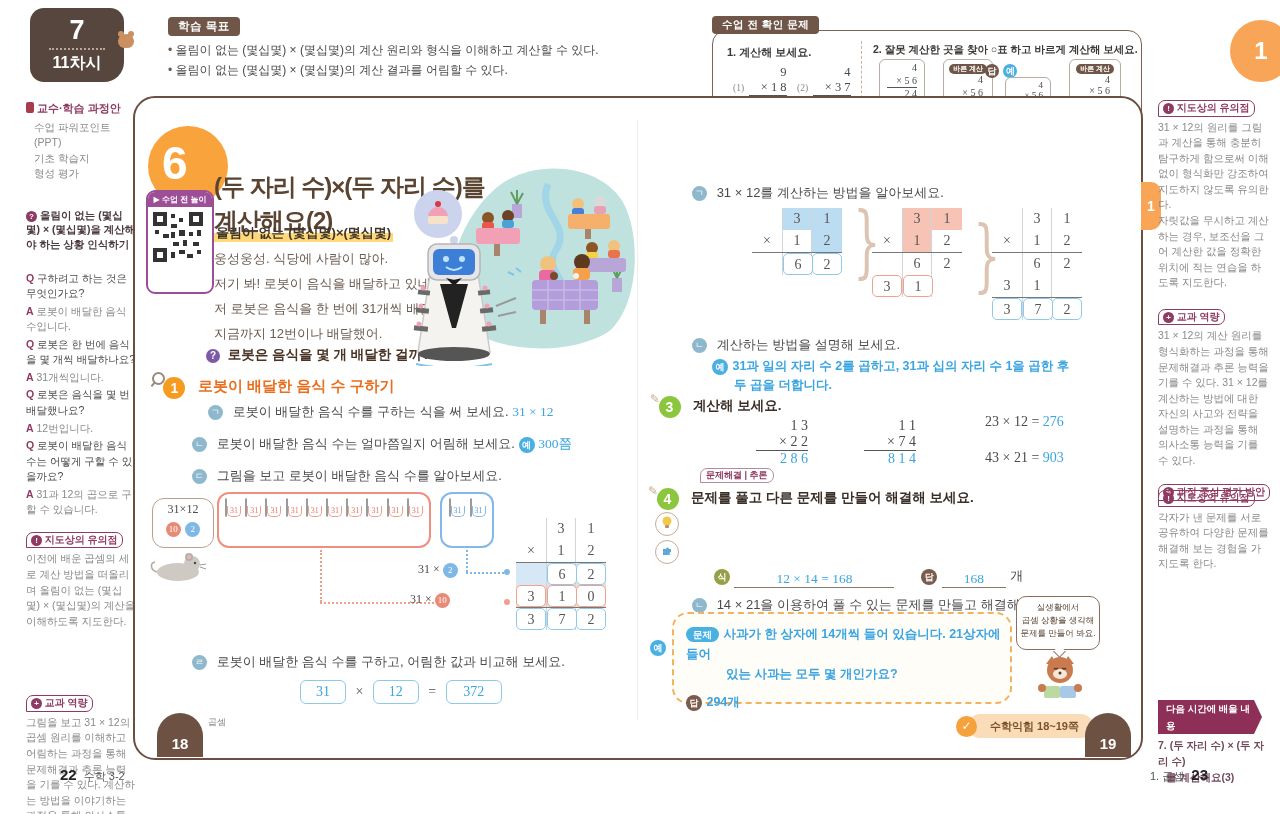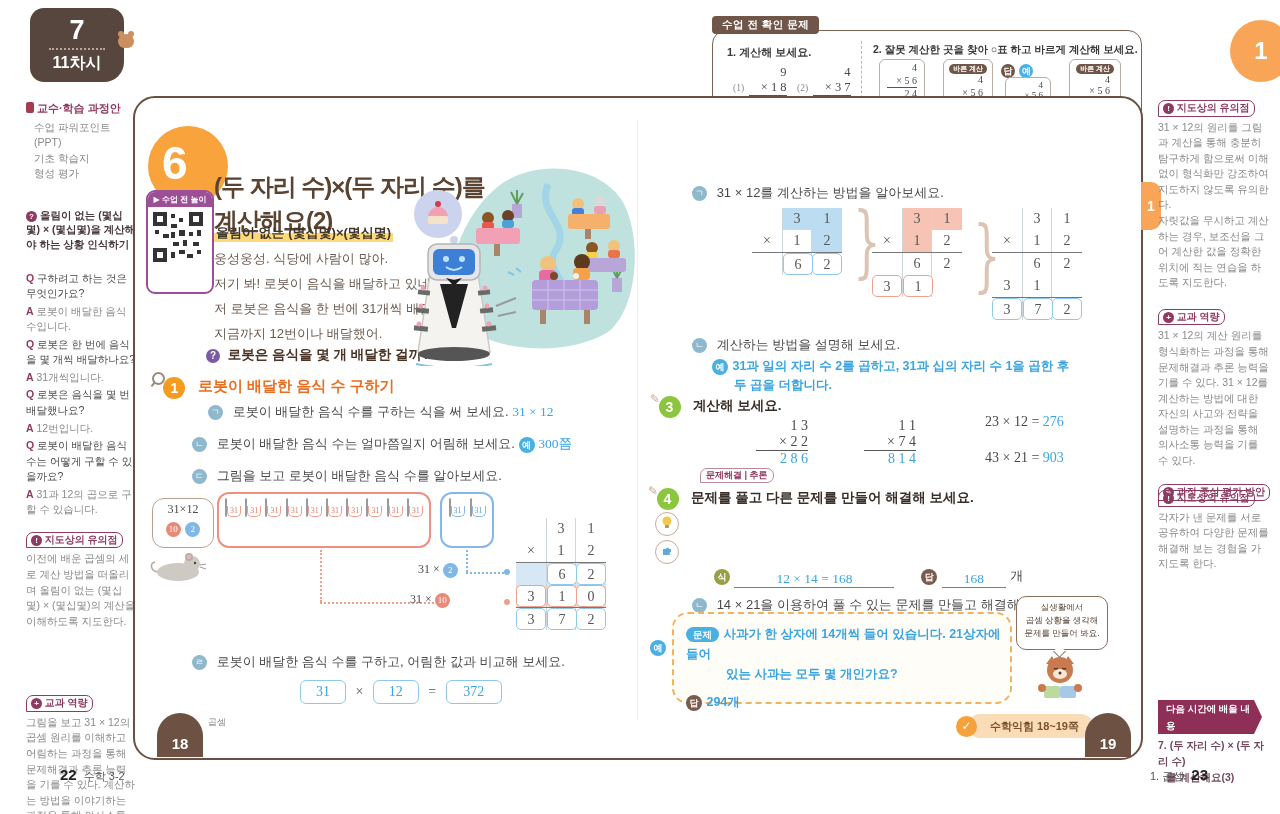--- a/index.html
+++ b/index.html
@@ -138,21 +138,21 @@
   .ansline{display:inline-block;border-bottom:1.4px solid #8a7a6a;text-align:center;
     font-family:"Liberation Serif",serif;font-size:13.5px;color:#3aa5e0;vertical-align:-3px;}
   .exc{display:inline-block;width:16px;height:16px;line-height:16px;border-radius:50%;background:#4aafe2;
     color:#fff;font-size:9px;text-align:center;font-weight:bold;}
   #dashedbox{left:672px;top:612px;width:336px;height:88px;border:2px dashed #f3b25e;border-radius:16px;background:#fffdf8;}
   .prb{display:inline-block;background:#4ab0e2;color:#fff;font-size:9.5px;font-weight:bold;border-radius:9px;
     padding:0 7px;line-height:15px;}
   .bluetxt{color:#3aa5e0;font-weight:bold;font-size:12.5px;line-height:1.55;}
   .sicon{position:absolute;width:22px;height:22px;border:1px solid #c9ab98;border-radius:50%;background:#fff;text-align:center;}
   
-  #sbubble{left:1016px;top:596px;width:92px;height:54px;border:1.2px solid #8a6f5f;border-radius:10px;background:#fff;
+  #sbubble{left:1016px;top:596px;width:84px;height:54px;border:1.2px solid #8a6f5f;border-radius:10px;background:#fff;
     font-size:8.5px;color:#5a4636;text-align:center;line-height:1.5;padding-top:4px;box-sizing:border-box;}
   #sbubble:after{content:"";position:absolute;left:38px;bottom:-7px;width:8px;height:8px;background:#fff;
     border-right:1.2px solid #8a6f5f;border-bottom:1.2px solid #8a6f5f;transform:rotate(45deg);}
   
   #orange-circle{left:1230px;top:20px;width:62px;height:62px;border-radius:50%;background:#f9a558;
     color:#fff;font-size:24px;font-weight:bold;text-align:center;line-height:62px;}
   #orange-tab{left:1141px;top:182px;width:20px;height:48px;background:#f9a558;border-radius:0 10px 10px 0;
     color:#fff;font-size:14px;font-weight:bold;text-align:center;line-height:48px;}
   .next-banner{background:#8e2f57;color:#fff;font-size:9.5px;font-weight:bold;line-height:17px;padding:0 8px;
     clip-path:polygon(0 0,calc(100% - 8px) 0,100% 50%,calc(100% - 8px) 100%,0 100%);width:104px;box-sizing:border-box;}
@@ -165,20 +165,27 @@
 
 <div id="canvas">
 
   <div class="abs" id="lesson-badge">
     <div class="num">7</div>
     <div class="dots"></div>
     <div class="sess">11차시</div>
     <div class="bear abs" style="right:-10px;top:26px;"></div>
   </div>
 
+  <div class="abs" id="goals">
+    <span class="ribbon">학습 목표</span>
+    <div style="margin-top:5px;">
+      <div class="item">올림이 없는 (몇십몇) × (몇십몇)의 계산 원리와 형식을 이해하고 계산할 수 있다.</div>
+      <div class="item">올림이 없는 (몇십몇) × (몇십몇)의 계산 결과를 어림할 수 있다.</div>
+    </div>
+  </div>
 
   <div class="abs" id="precheck-badge">
     <span class="ribbon" style="font-size:10.5px;">수업 전 확인 문제</span>
   </div>
   <div class="abs" id="precheck">
     <div class="divider"></div>
     <div class="abs pc-label" style="left:14px;top:14px;font-size:11px;">1. 계산해 보세요.</div>
     <div class="abs" style="left:20px;top:34px;">
       <span class="idx">(1)</span>
       <span class="vcalc" style="width:38px;">
@@ -206,21 +213,21 @@
       <span class="r ul">2 0</span>
       <span class="r">4 4</span>
     </div>
     <div class="pc-arrow" style="left:216px;top:58px;">→</div>
 
     <div class="minibox" style="left:230px;top:28px;width:50px;">
       <span class="bkpill">바른 계산</span>
       <span class="r">4</span>
       <span class="r ul">× 5 6</span>
     </div>
-    <div class="abs" style="left:288px;top:30px;">
+    <div class="abs" style="left:272px;top:30px;">
       <span class="cbadge">답</span>
       <span class="cbadge bl">예</span>
     </div>
 
     <div class="minibox" style="left:292px;top:44px;height:56px;top:46px;width:46px;height:54px;">
       <span class="r" style="line-height:10px;font-size:9px;">4</span>
       <span class="r ul" style="line-height:10px;font-size:9px;">× 5 6</span>
       <span class="r" style="line-height:10px;font-size:9px;">2 4</span>
       <span class="r ul" style="line-height:10px;font-size:9px;">2 0</span>
       <span class="r" style="line-height:10px;font-size:9px;">4 4</span>

